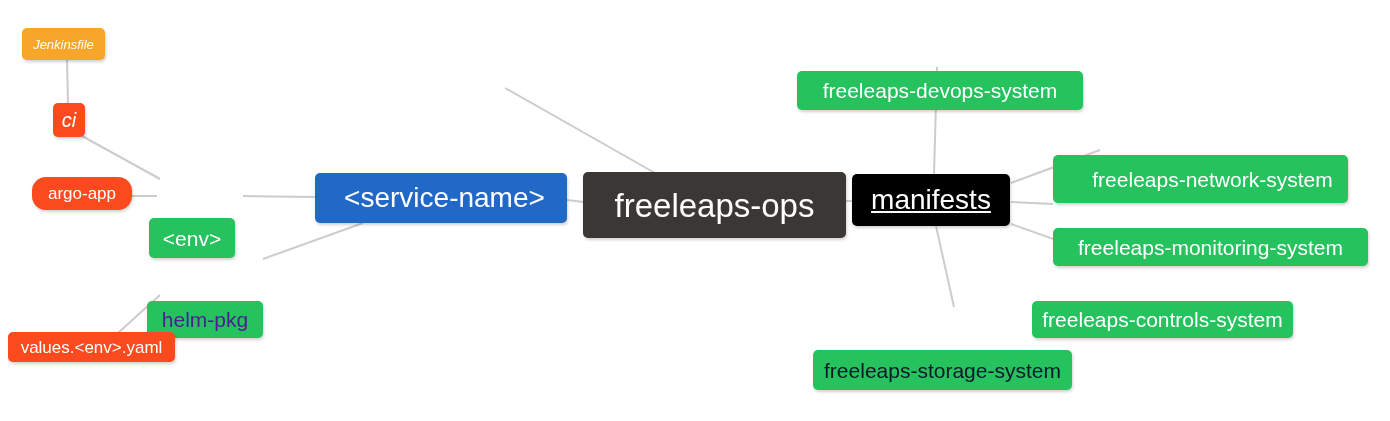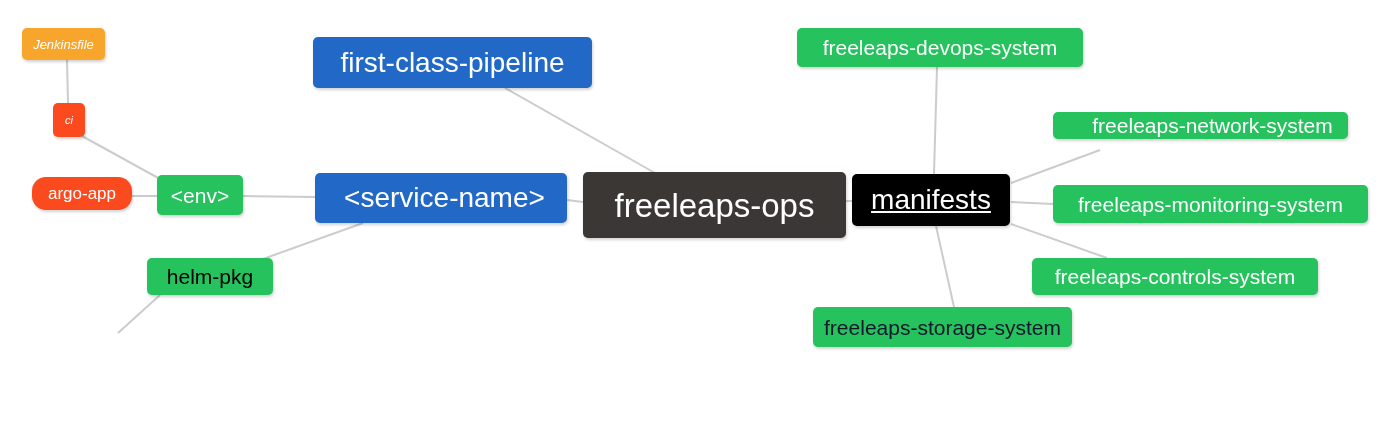--- a/index.html
+++ b/index.html
@@ -31,23 +31,23 @@
     justify-content: center;
     color: #ffffff;
     border-radius: 5px;
     white-space: nowrap;
     box-shadow: 1px 2px 3px rgba(0,0,0,0.18);
     cursor: default;
     line-height: 1;
     letter-spacing: 0;
   }
   .size-xs { font-size: 13px; font-style: italic; }
-  .size-s  { font-size: 11px; font-style: italic; }
+  .size-s  { font-size: 20px; font-style: italic; }
   .size-sm { font-size: 17px; }
-  .size-md { font-size: 21px; }
+  .size-md { font-size: 21px; margin-top: 43px; }
   .size-lg { font-size: 28px; }
   .size-xl { font-size: 33px; }
 </style>
 </head>
 <body>
 
 <div class="canvas">
   <svg class="edge-layer" viewBox="0 0 1390 421" xmlns="http://www.w3.org/2000/svg">
       <line x1="67" y1="60" x2="68" y2="103" stroke="#cccccc" stroke-width="2"></line>
       <line x1="82" y1="136" x2="160" y2="179" stroke="#cccccc" stroke-width="2"></line>
@@ -61,24 +61,24 @@
       <line x1="934" y1="174" x2="937" y2="67" stroke="#cccccc" stroke-width="2"></line>
       <line x1="1011" y1="183" x2="1100" y2="150" stroke="#cccccc" stroke-width="2"></line>
       <line x1="1011" y1="202" x2="1053" y2="204" stroke="#cccccc" stroke-width="2"></line>
       <line x1="1011" y1="224" x2="1107" y2="258" stroke="#cccccc" stroke-width="2"></line>
       <line x1="936" y1="226" x2="954" y2="307" stroke="#cccccc" stroke-width="2"></line>
     </svg>
 
 <div class="node size-xs" style="left: 22px; top: 28px; width: 83px; height: 32px; background: rgb(247, 165, 43); color: rgb(255, 255, 255);">Jenkinsfile</div>
     <div class="node size-s" style="left: 53px; top: 103px; width: 32px; height: 34px; background: rgb(250, 74, 30); color: rgb(255, 255, 255);">ci</div>
     <div class="node size-sm" style="left: 32px; top: 177px; width: 100px; height: 33px; background: rgb(250, 74, 30); color: rgb(255, 255, 255); border-radius: 14px;">argo-app</div>
-    <div class="node size-md" style="left: 157px; top: 175px; width: 86px; height: 40px; background: rgb(37, 194, 94); color: rgb(255, 255, 255);">&lt;env&gt;</div>
-    <div class="node size-md" style="left: 147px; top: 258px; width: 126px; height: 37px; background: rgb(37, 194, 94); color: #000000;">helm-pkg</div>
-    <div class="node size-lg" style="left: 313px; top: 37px; width: 279px; height: 51px; background: rgb(34, 105, 199); color: rgb(255, 255, 255);">first-class-pipeline</div>
+    <div class="node size-md" style="left: 149px; top: 175px; width: 86px; height: 40px; background: rgb(37, 194, 94); color: rgb(255, 255, 255);">&lt;env&gt;</div>
+    <div class="node size-md" style="left: 147px; top: 258px; width: 116px; height: 37px; background: rgb(37, 194, 94); color: #4c1d95;">helm-pkg</div>
+    <div class="node size-sm" style="left: 8px; top: 332px; width: 167px; height: 30px; background: rgb(250, 74, 30); color: rgb(255, 255, 255);">values.&lt;env&gt;.yaml</div>
     <div class="node size-lg" style="left: 315px; top: 173px; width: 252px; height: 50px; background: rgb(34, 105, 199); color: rgb(255, 255, 255); padding-left: 7px;">&lt;service-name&gt;</div>
     <div class="node size-xl" style="left: 583px; top: 172px; width: 263px; height: 66px; background: rgb(59, 55, 53); color: rgb(255, 255, 255);">freeleaps-ops</div>
     <div class="node size-lg" style="left: 852px; top: 174px; width: 158px; height: 52px; background: #000000; color: rgb(255, 255, 255); text-decoration: underline;">manifests</div>
     <div class="node size-md" style="left: 797px; top: 28px; width: 286px; height: 39px; background: rgb(37, 194, 94); color: rgb(255, 255, 255);">freeleaps-devops-system</div>
-    <div class="node size-md" style="left: 1053px; top: 112px; width: 295px; height: 27px; background: rgb(37, 194, 94); color: rgb(255, 255, 255); padding-left: 24px;">freeleaps-network-system</div>
+    <div class="node size-md" style="left: 1053px; top: 112px; width: 295px; height: 48px; background: rgb(37, 194, 94); color: rgb(255, 255, 255); padding-left: 24px;">freeleaps-network-system</div>
     <div class="node size-md" style="left: 1053px; top: 185px; width: 315px; height: 38px; background: rgb(37, 194, 94); color: rgb(255, 255, 255);">freeleaps-monitoring-system</div>
-    <div class="node size-md" style="left: 1032px; top: 258px; width: 286px; height: 37px; background: rgb(37, 194, 94); color: rgb(255, 255, 255);">freeleaps-controls-system</div>
+    <div class="node size-md" style="left: 1032px; top: 258px; width: 261px; height: 37px; background: rgb(37, 194, 94); color: rgb(255, 255, 255);">freeleaps-controls-system</div>
     <div class="node size-md" style="left: 813px; top: 307px; width: 259px; height: 40px; background: rgb(37, 194, 94); color: #0f172a;">freeleaps-storage-system</div>
   </div>
 
 </body></html>

